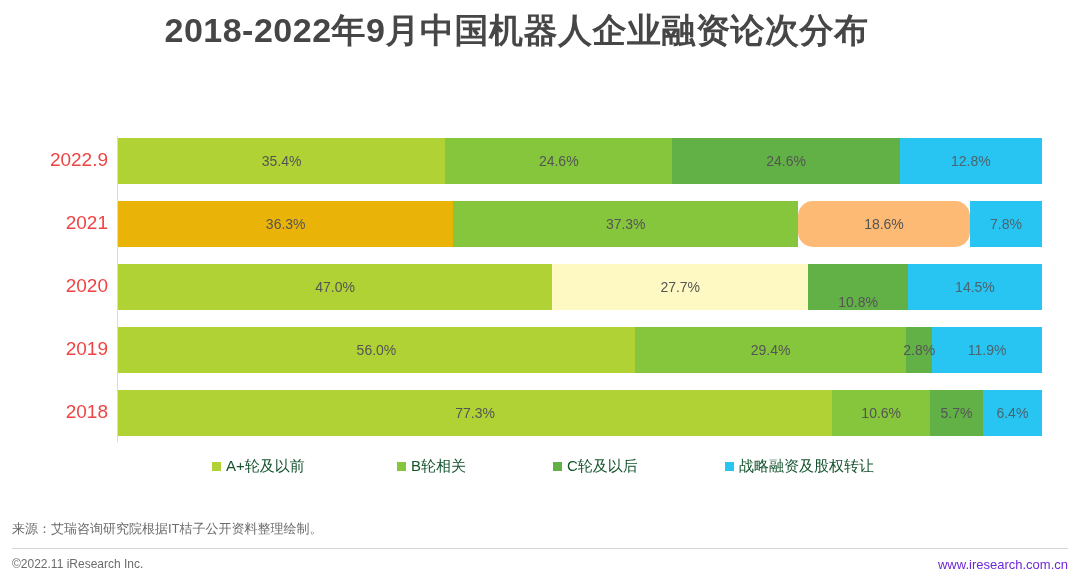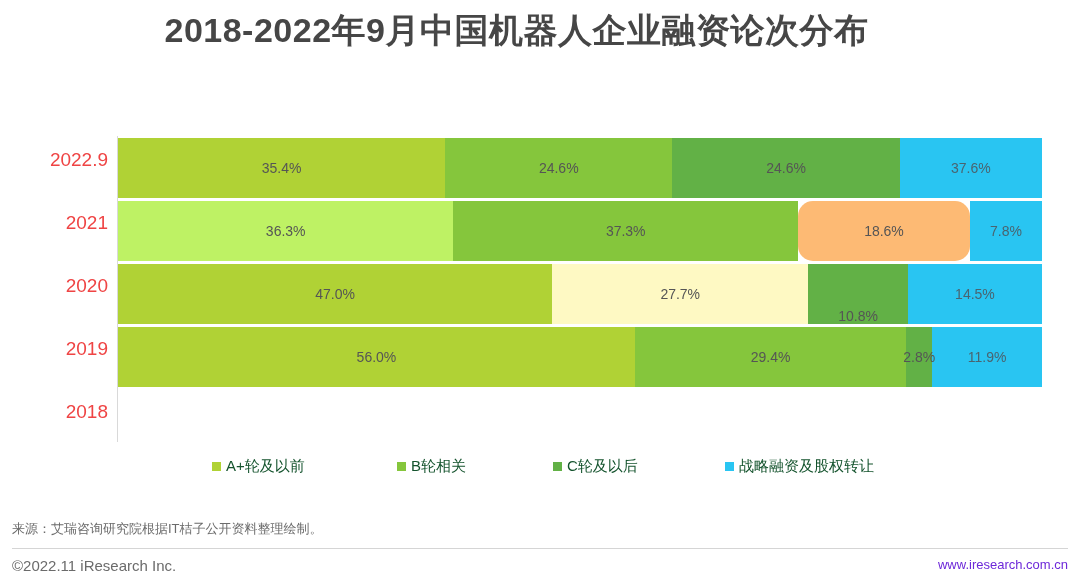--- a/index.html
+++ b/index.html
@@ -77,21 +77,21 @@
   }
   .bar {
     position: absolute;
     left: 118px;
     top: 0;
     height: 44px;
     width: 924px;
     display: flex;
   }
   .seg {
-    height: 60px;
+    height: 46px;
     display: flex;
     align-items: center;
     justify-content: center;
     font-size: 14px;
     color: #555555;
     white-space: nowrap;
     position: relative;
     overflow: visible;
   }
   .seg span {
@@ -142,21 +142,21 @@
     left: 12px;
     top: 548px;
     width: 1056px;
     height: 1px;
     background: #d5d5d5;
   }
   .copyright {
     position: absolute;
     left: 12px;
     top: 557px;
-    font-size: 15px;
+    font-size: 12px;
     color: #6b6b6b;
     white-space: nowrap;
   }
   .site {
     position: absolute;
     right: 12px;
     top: 557px;
     font-size: 13px;
     color: #6d28d9;
     white-space: nowrap;
@@ -178,28 +178,28 @@
           <div class="seg" style="width: 35.4%; background: rgb(176, 210, 53);">
             <span>35.4%</span>
           </div>
           <div class="seg" style="width: 24.6%; background: rgb(133, 198, 60);">
             <span>24.6%</span>
           </div>
           <div class="seg" style="width: 24.6%; background: rgb(98, 177, 70);">
             <span>24.6%</span>
           </div>
           <div class="seg cyan" style="width: 15.4%; background: rgb(41, 197, 242);">
-            <span>37.6%</span>
+            <span>12.8%</span>
           </div>
         </div>
       </div>
       <div class="row" style="top: 71px;">
         <div class="row-label">2021</div>
         <div class="bar">
-          <div class="seg" style="width: 36.3%; background: #bef264;">
+          <div class="seg" style="width: 36.3%; background: #eab308;">
             <span>36.3%</span>
           </div>
           <div class="seg" style="width: 37.3%; background: rgb(133, 198, 60);">
             <span>37.3%</span>
           </div>
           <div class="seg" style="width: 18.6%; background: #fdba74; border-radius: 15px;">
             <span>18.6%</span>
           </div>
           <div class="seg cyan" style="width: 7.8%; background: rgb(41, 197, 242);">
             <span>7.8%</span>
@@ -235,20 +235,34 @@
           <div class="seg" style="width: 2.8%; background: rgb(98, 177, 70);">
             <span>2.8%</span>
           </div>
           <div class="seg cyan" style="width: 11.9%; background: rgb(41, 197, 242);">
             <span>11.9%</span>
           </div>
         </div>
       </div>
       <div class="row" style="top: 260px;">
         <div class="row-label">2018</div>
+        <div class="bar">
+          <div class="seg" style="width: 77.3%; background: rgb(176, 210, 53);">
+            <span>77.3%</span>
+          </div>
+          <div class="seg" style="width: 10.6%; background: rgb(133, 198, 60);">
+            <span>10.6%</span>
+          </div>
+          <div class="seg" style="width: 5.7%; background: rgb(98, 177, 70);">
+            <span>5.7%</span>
+          </div>
+          <div class="seg cyan" style="width: 6.4%; background: rgb(41, 197, 242);">
+            <span>6.4%</span>
+          </div>
+        </div>
       </div>
     </div>
 </div>
 
 <div class="legend" id="legend">
     <div class="legend-item" style="left: 212px;">
       <span class="legend-swatch" style="background: rgb(176, 210, 53);"></span>
       <span class="legend-label">A+轮及以前</span>
     </div>
     <div class="legend-item" style="left: 397px;">

